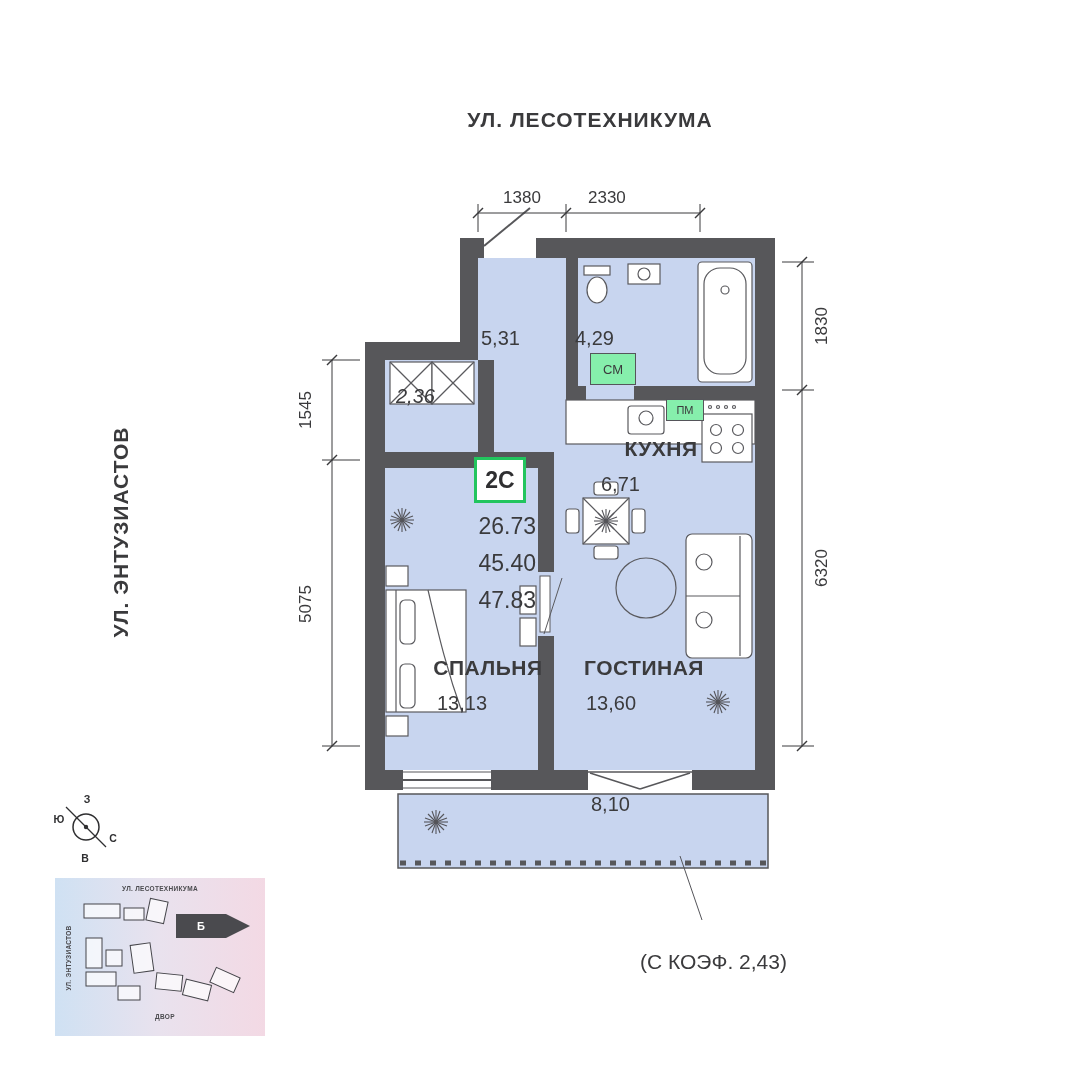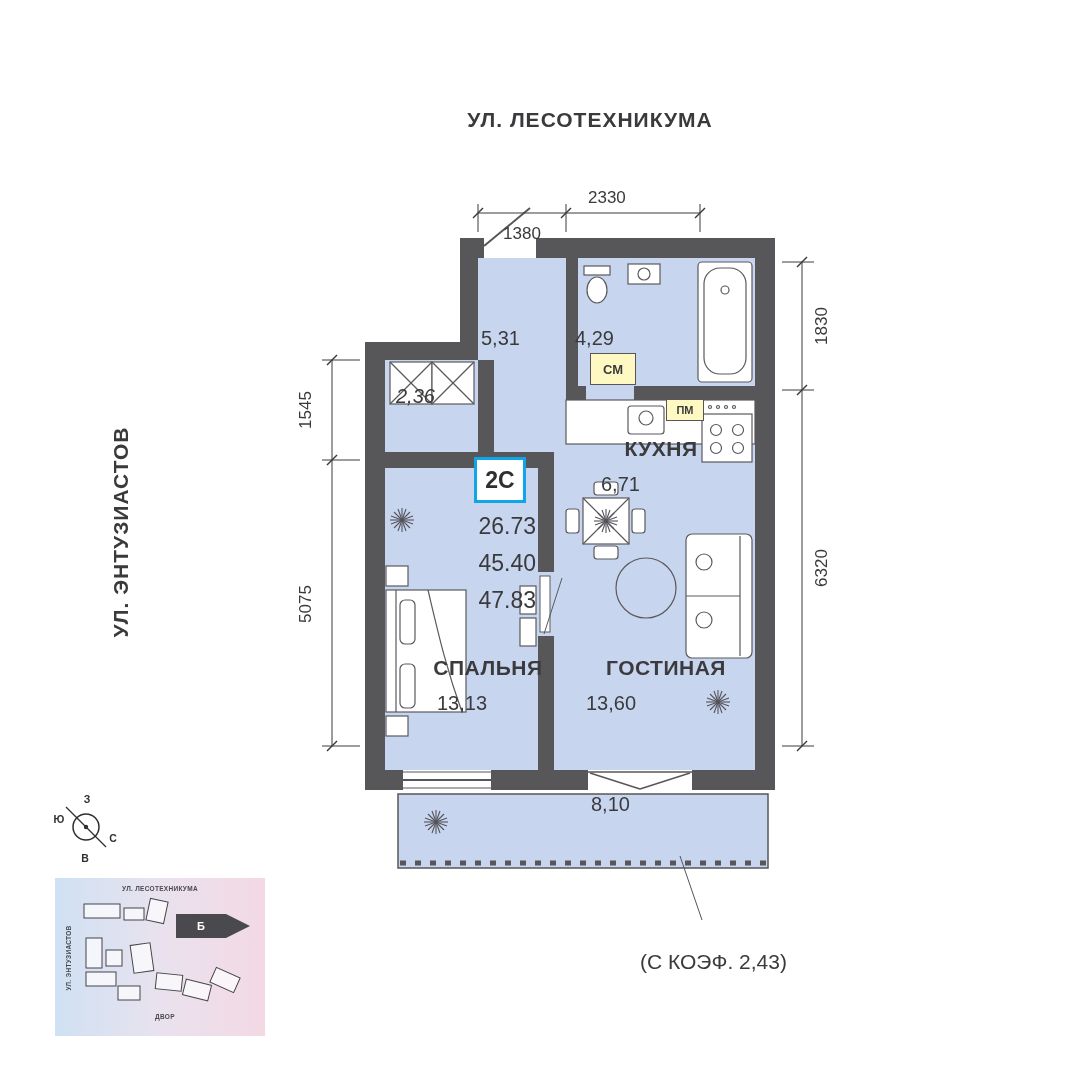--- a/index.html
+++ b/index.html
@@ -6,23 +6,23 @@
   #page{position:relative;width:1081px;height:1080px;background:#fff;overflow:hidden;
         font-family:"Liberation Sans","DejaVu Sans",sans-serif;color:#3a3a3c;}
   svg{position:absolute;left:0;top:0;}
   .ov{position:absolute;white-space:nowrap;}
   .ctr{transform:translate(-50%,-50%);}
   .rotl{transform:translate(-50%,-50%) rotate(-90deg);}
   .street{font-size:21px;font-weight:600;letter-spacing:1px;color:#3a3a3c;}
   .dim{font-size:17px;font-weight:500;color:#3a3a3c;}
   .room-name{font-size:21px;font-weight:600;letter-spacing:.5px;color:#3b3b3d;text-align:center;}
   .room-area{font-size:20px;font-weight:500;color:#3b3b3d;text-align:left;}
-  .tag-box{border:1.5px solid #55555a;background:#fef9c3;display:flex;align-items:center;justify-content:center;
-           font-weight:700;color:#3b3b3d;}
-  .type-box{border:3px solid #0ea5e9;background:#fff;display:flex;align-items:center;justify-content:center;
+  .tag-box{border:1.5px solid #55555a;background:#86efac;display:flex;align-items:center;justify-content:center;
+           font-weight:400;color:#3b3b3d;}
+  .type-box{border:3px solid #22c55e;background:#fff;display:flex;align-items:center;justify-content:center;
             font-size:23px;font-weight:700;color:#2f2f31;}
   .stack{font-size:23px;font-weight:400;color:#3a3a3c;text-align:right;line-height:37px;}
   .note{font-size:21px;font-weight:500;color:#3b3b3d;}
   .compass-letter{font-size:10.5px;font-weight:600;color:#2f2f31;}
   .mm-lbl{font-size:6.5px;font-weight:600;color:#4a4a4e;letter-spacing:.3px;}
   .mm-b{color:#ffffff;font-size:11px;font-weight:700;display:flex;align-items:center;justify-content:center;}
   .disclaimer{font-size:11.5px;line-height:1.55;color:#2e2e30;white-space:normal;width:272px;}
 </style>
 </head>
 <body>
@@ -223,40 +223,40 @@
       <g fill="#4a4a4e">
         <rect x="176" y="914" width="50" height="24"></rect>
         <polygon points="226,914 250,926 226,938"></polygon>
       </g>
     </g>
   </svg>
 
   <div class="ov street" style="left:340px;top:108px;width:500px;text-align:center;">УЛ. ЛЕСОТЕХНИКУМА</div>
   <div class="ov street rotl" style="left:121px;top:532px;">УЛ. ЭНТУЗИАСТОВ</div>
 
-  <div class="ov dim" style="left:477px;top:188px;width:90px;text-align:center;margin-top:36px;">1380</div>
+  <div class="ov dim" style="left:477px;top:188px;width:90px;text-align:center;">1380</div>
   <div class="ov dim" style="left:588px;top:188px;width:90px;text-align:left;">2330</div>
   <div class="ov dim rotl" style="left:822px;top:326px;">1830</div>
   <div class="ov dim rotl" style="left:822px;top:568px;">6320</div>
   <div class="ov dim rotl" style="left:306px;top:410px;">1545</div>
   <div class="ov dim rotl" style="left:306px;top:604px;">5075</div>
 
   <div class="ov room-area" style="left:481px;top:327px;width:80px;">5,31</div>
   <div class="ov room-area" style="left:575px;top:327px;width:80px;">4,29</div>
   <div class="ov tag-box" style="left:590px;top:353px;width:44px;height:30px;font-size:13px;">СМ</div>
   <div class="ov room-area" style="left:396px;top:385px;width:80px;font-style:italic;">2,36</div>
 
   <div class="ov room-name" style="left:591px;top:437px;width:140px;">КУХНЯ</div>
   <div class="ov room-area" style="left:601px;top:473px;width:120px;">6,71</div>
   <div class="ov tag-box" style="left:666px;top:399px;width:36px;height:20px;font-size:11px;">ПМ</div>
 
   <div class="ov room-name" style="left:408px;top:656px;width:160px;">СПАЛЬНЯ</div>
   <div class="ov room-area" style="left:437px;top:692px;width:120px;">13,13</div>
 
-  <div class="ov room-name" style="left:586px;top:656px;width:160px;">ГОСТИНАЯ</div>
+  <div class="ov room-name" style="left:564px;top:656px;width:160px;">ГОСТИНАЯ</div>
   <div class="ov room-area" style="left:586px;top:692px;width:120px;">13,60</div>
 
   <div class="ov room-area" style="left:591px;top:793px;width:80px;">8,10</div>
 
   <div class="ov type-box" style="left:474px;top:457px;width:46px;height:40px;">2С</div>
   <div class="ov stack" style="left:452px;top:508px;width:84px;">
     <div>26.73</div>
     <div>45.40</div>
     <div>47.83</div>
   </div>

